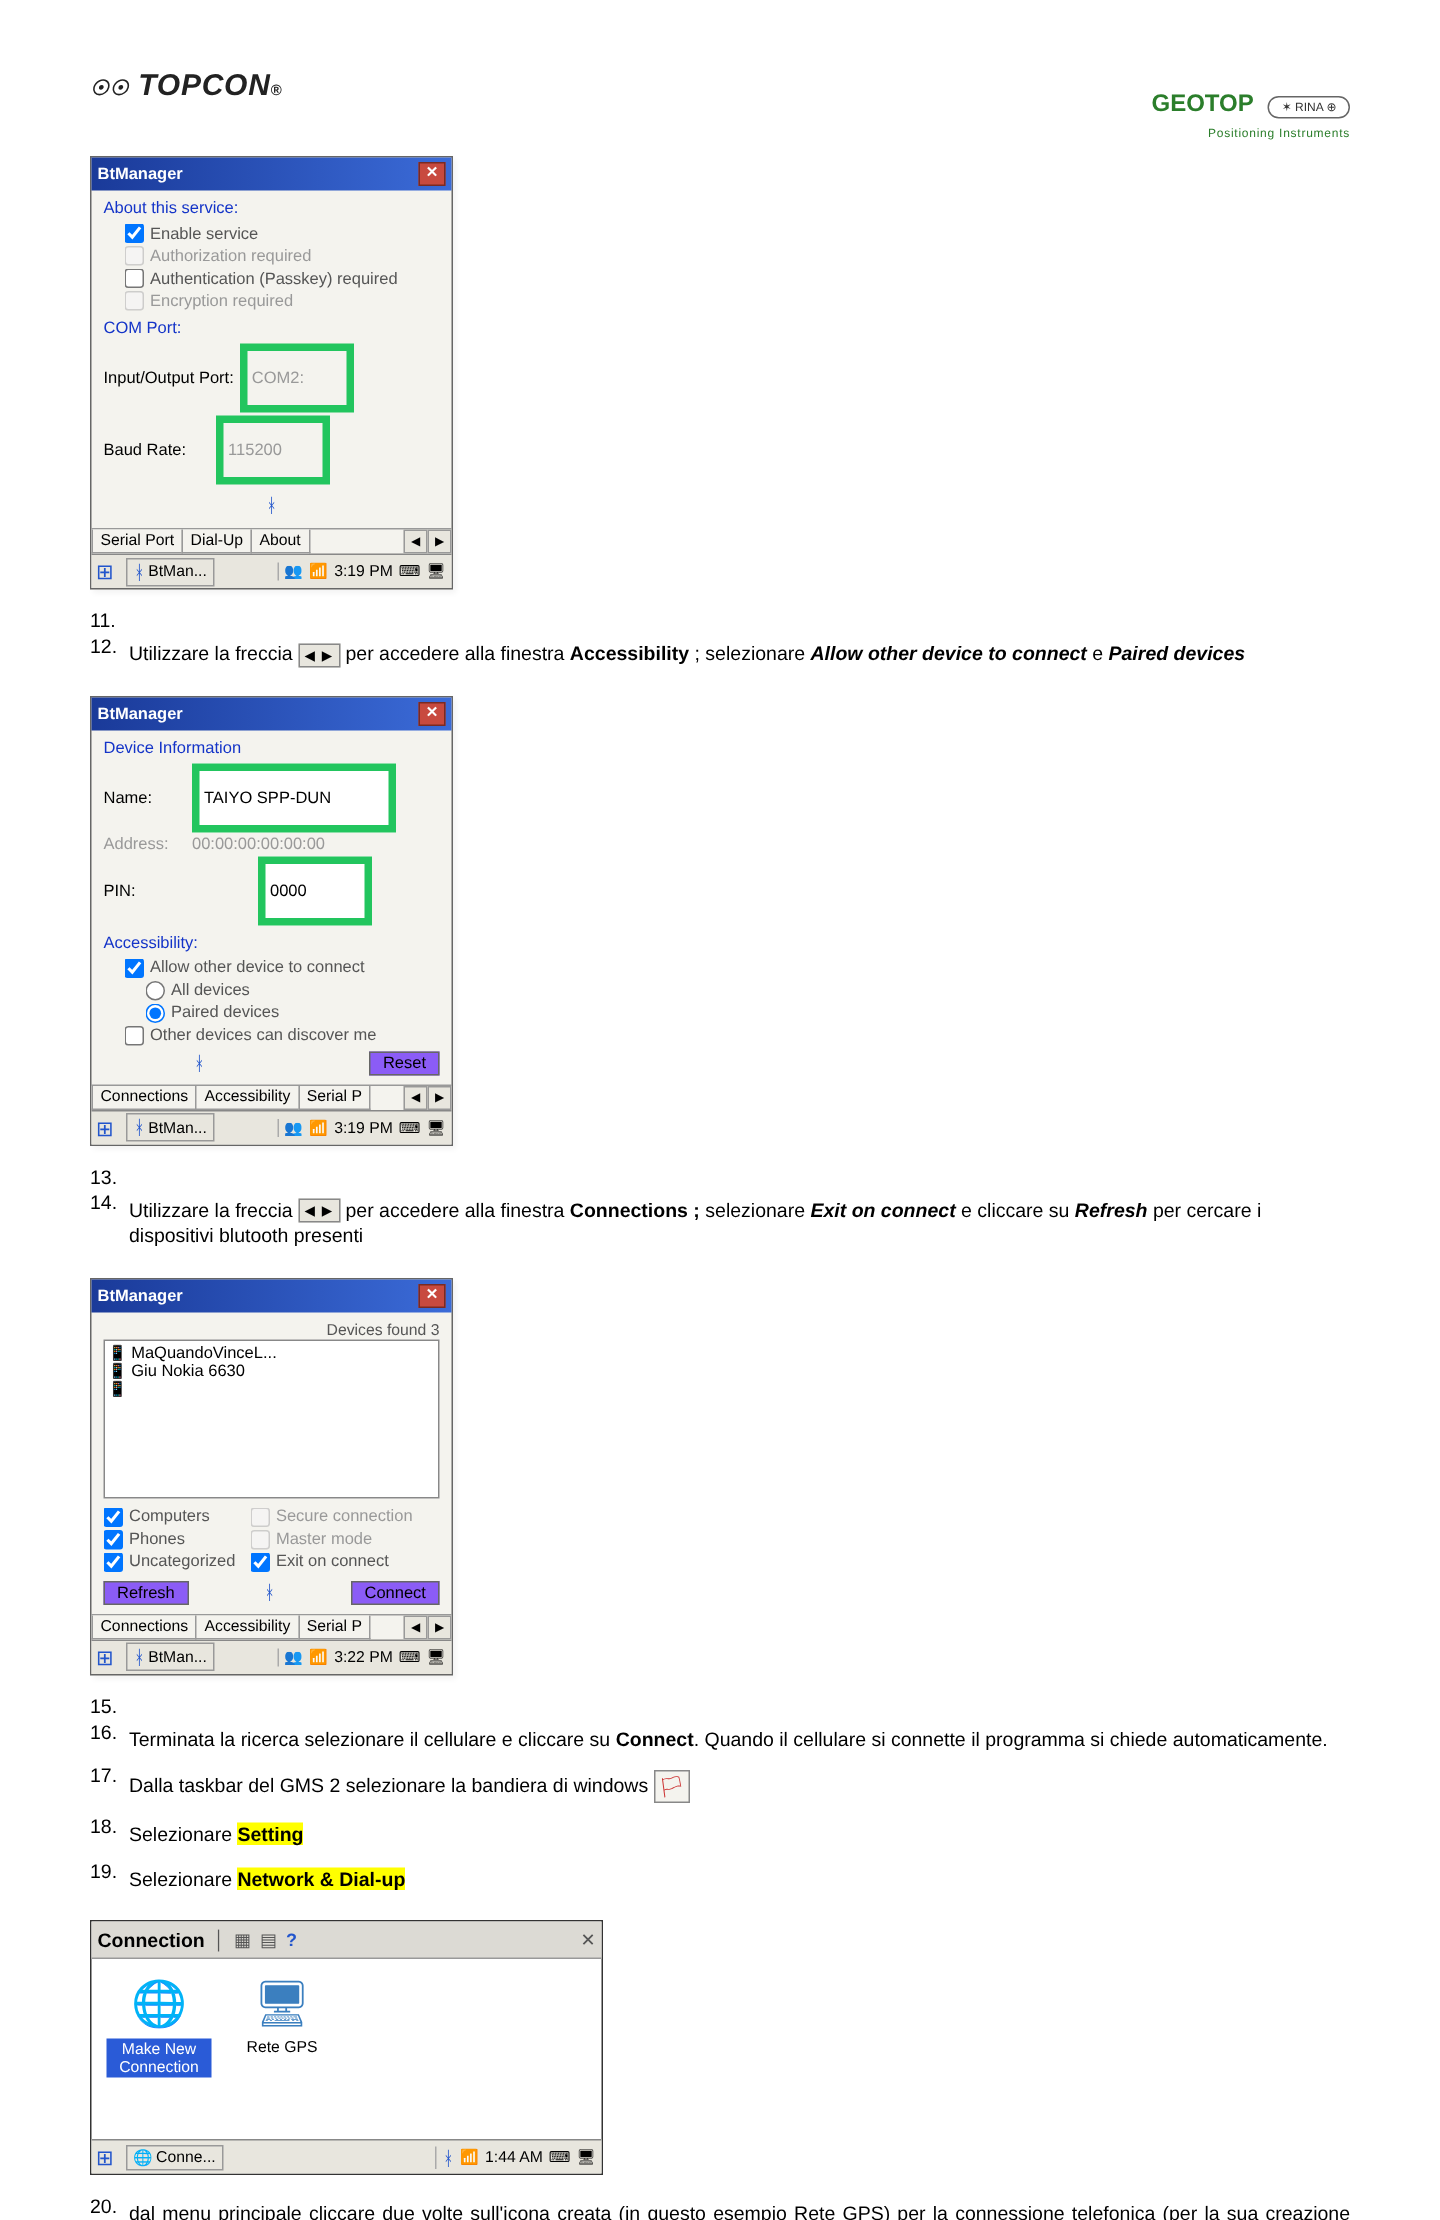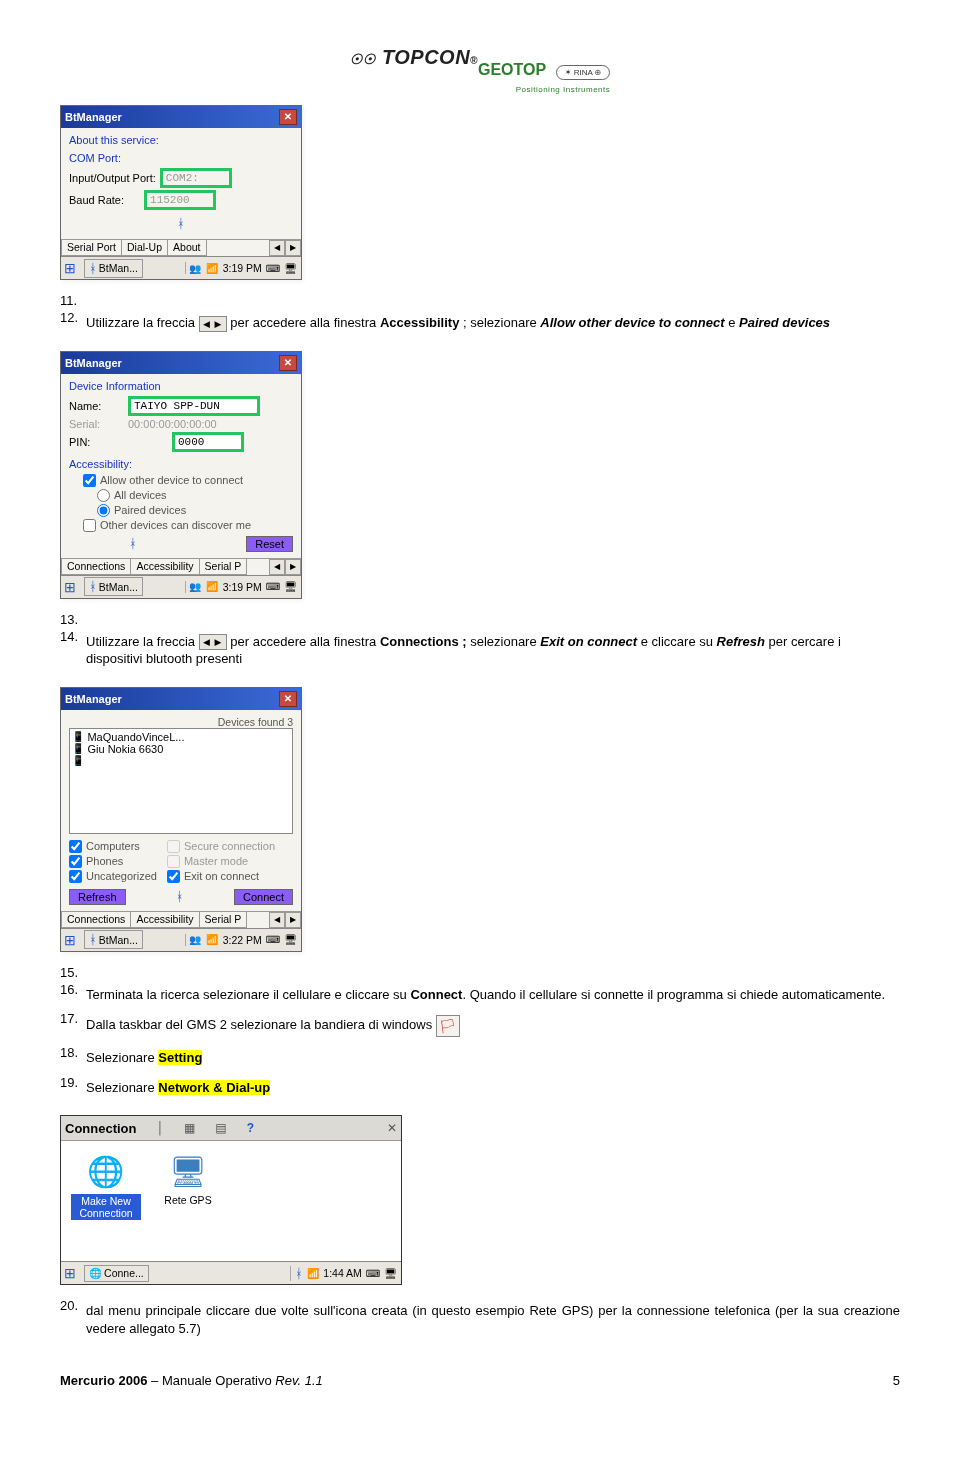--- a/index.html
+++ b/index.html
@@ -7,21 +7,21 @@
     font-family: Arial, sans-serif;
     font-size: 13px;
     background: #fff;
     color: #000;
     width: 960px;
     padding: 20px 60px;
     box-sizing: border-box;
   }
   .header {
     display: flex;
-    justify-content: center;
+    justify-content: space-between;
     align-items: center;
     margin-bottom: 10px;
   }
   .logo-left {
     font-style: italic;
     font-weight: bold;
     font-size: 20px;
     letter-spacing: 0.5px;
     color: #222;
   }
@@ -92,25 +92,24 @@
     align-items: center;
     gap: 4px;
     margin: 2px 0;
     color: #555;
   }
   .chk input, .rad input { margin: 0; }
   .disabled { color: #999; }
   .indent { margin-left: 14px; }
   .input-field {
     background: #fff;
-    border: 3px solid #22c55e;
+    border: 5px solid #22c55e;
     font-size: 11px;
-    padding: 1px 3px;
+    padding: 12px 3px;
     width: 60px;
-    font-family: Liberation Mono, monospace;
   }
   .input-disabled {
     background: #f4f3ee;
     color: #999;
   }
   .form-row {
     display: flex;
     align-items: center;
     gap: 4px;
     margin: 2px 0;
@@ -259,21 +258,21 @@
     width: 340px;
     border: 1px solid #333;
     background: #fff;
     font-family: Tahoma, Arial;
     font-size: 11px;
     margin: 6px 0;
   }
   .conn-titlebar {
     display: flex;
     align-items: center;
-    gap: 20px;
+    gap: 6px;
     padding: 2px 4px;
     background: #dcdad4;
     border-bottom: 1px solid #999;
     height: 20px;
   }
   .conn-title { font-weight: bold; font-size: 13px; }
   .conn-tool { font-size: 12px; color: #555; }
   .conn-body {
     display: flex;
     gap: 12px;
@@ -324,20 +323,38 @@
   </div>
 </div>
 
 <div class="win-dialog">
   <div class="titlebar">
     <span>BtManager</span>
     <span class="close-x">✕</span>
   </div>
   <div class="dlg-body">
     <div class="section-label">About this service:</div>
+    <div class="indent">
+      <label class="chk">
+          <input type="checkbox" checked="" style="">
+          <span>Enable service</span>
+        </label>
+      <label class="chk disabled">
+          <input type="checkbox" disabled="" style="">
+          <span>Authorization required</span>
+        </label>
+      <label class="chk">
+          <input type="checkbox" style="">
+          <span>Authentication (Passkey) required</span>
+        </label>
+      <label class="chk disabled">
+          <input type="checkbox" disabled="" style="">
+          <span>Encryption required</span>
+        </label>
+    </div>
     <div class="section-label" style="margin-top:6px;">COM Port:</div>
     <div class="form-row indent">
       <span>Input/Output Port:</span>
       <input class="input-field input-disabled" readonly="" value="COM2:" style="">
     </div>
     <div class="form-row indent">
       <span>Baud Rate:</span>
       <input class="input-field input-disabled" style="margin-left: 16px;" readonly="" value="115200">
     </div>
     <div style="text-align:center;margin:6px 0 2px 0;"><span class="bt-icon">ᚼ</span></div>
@@ -385,21 +402,21 @@
     <span>BtManager</span>
     <span class="close-x">✕</span>
   </div>
   <div class="dlg-body">
     <div class="section-label">Device Information</div>
     <div class="form-row indent">
         <span style="width:55px;">Name:</span>
         <input class="input-field" style="width: 120px;" value="TAIYO SPP-DUN">
       </div>
     <div class="form-row indent disabled">
-        <span style="width:55px;">Serial:</span>
+        <span style="width:55px;">Address:</span>
         <span>00:00:00:00:00:00</span>
       </div>
     <div class="form-row indent">
         <span style="width:55px;">PIN:</span>
         <input class="input-field" style="width: 60px; margin-left: 44px;" value="0000">
       </div>
     <div class="section-label" style="margin-top:6px;">Accessibility:</div>
     <div class="indent">
       <label class="chk">
           <input type="checkbox" checked="" style="">

